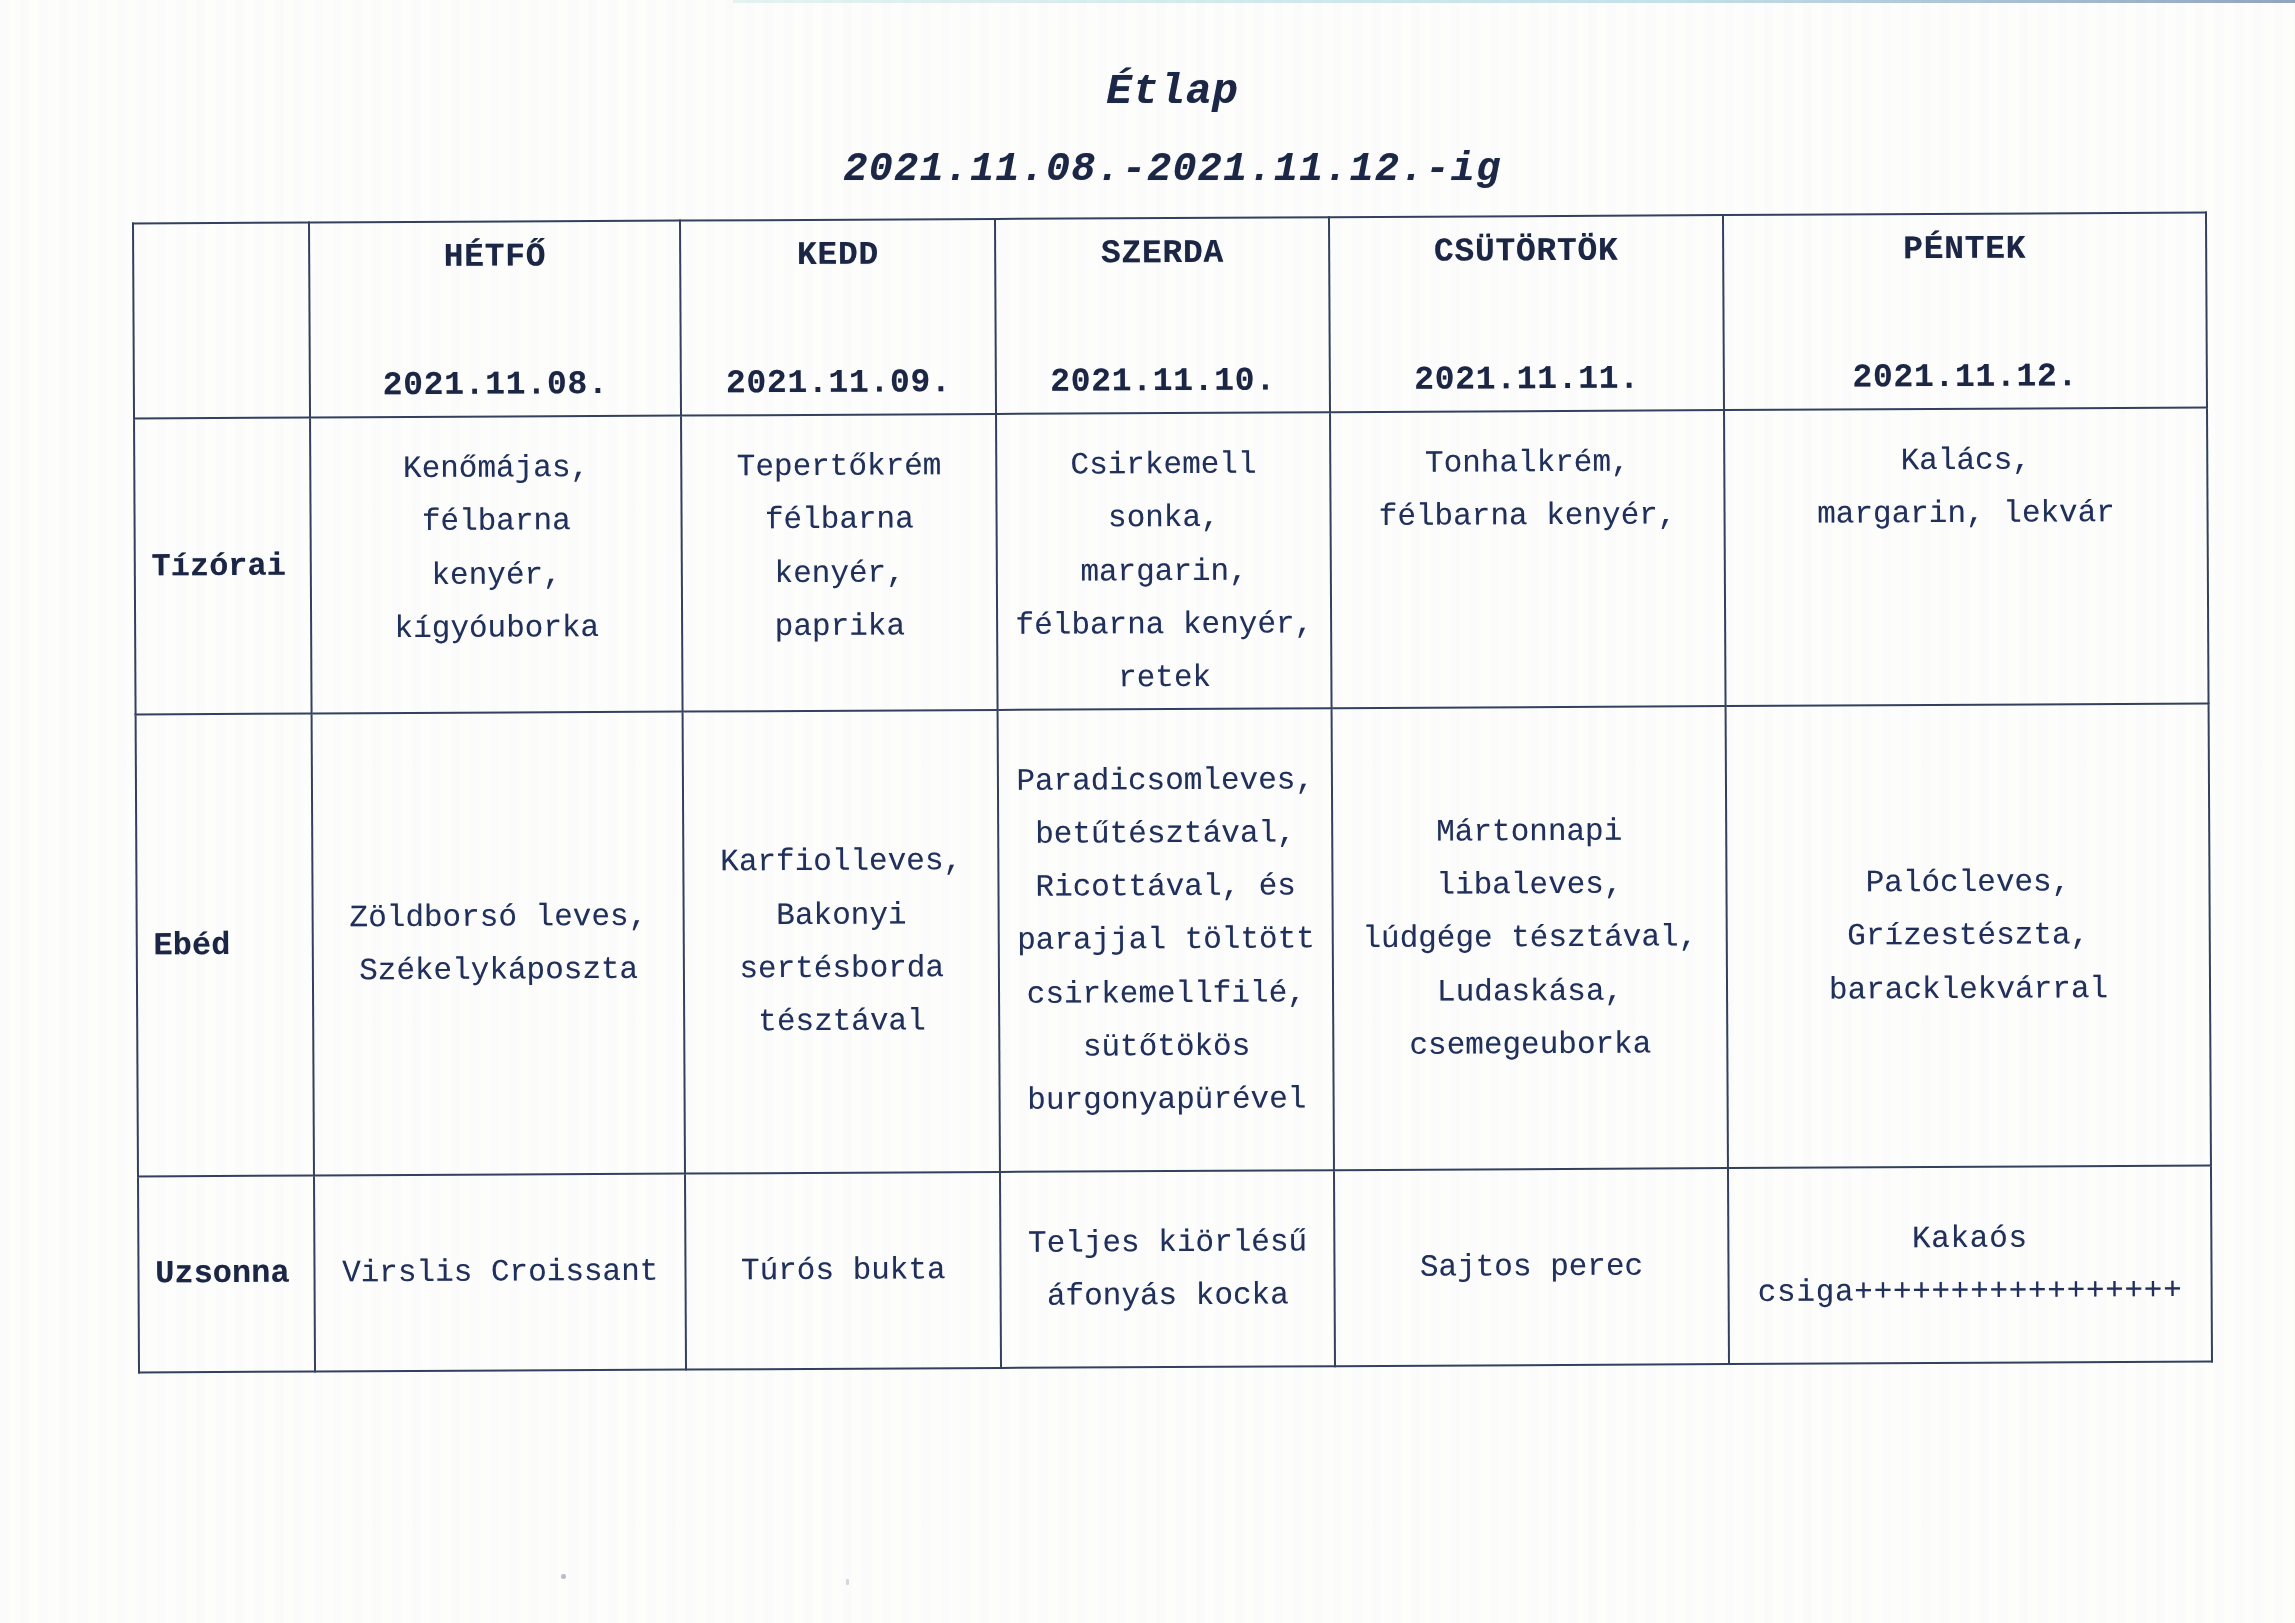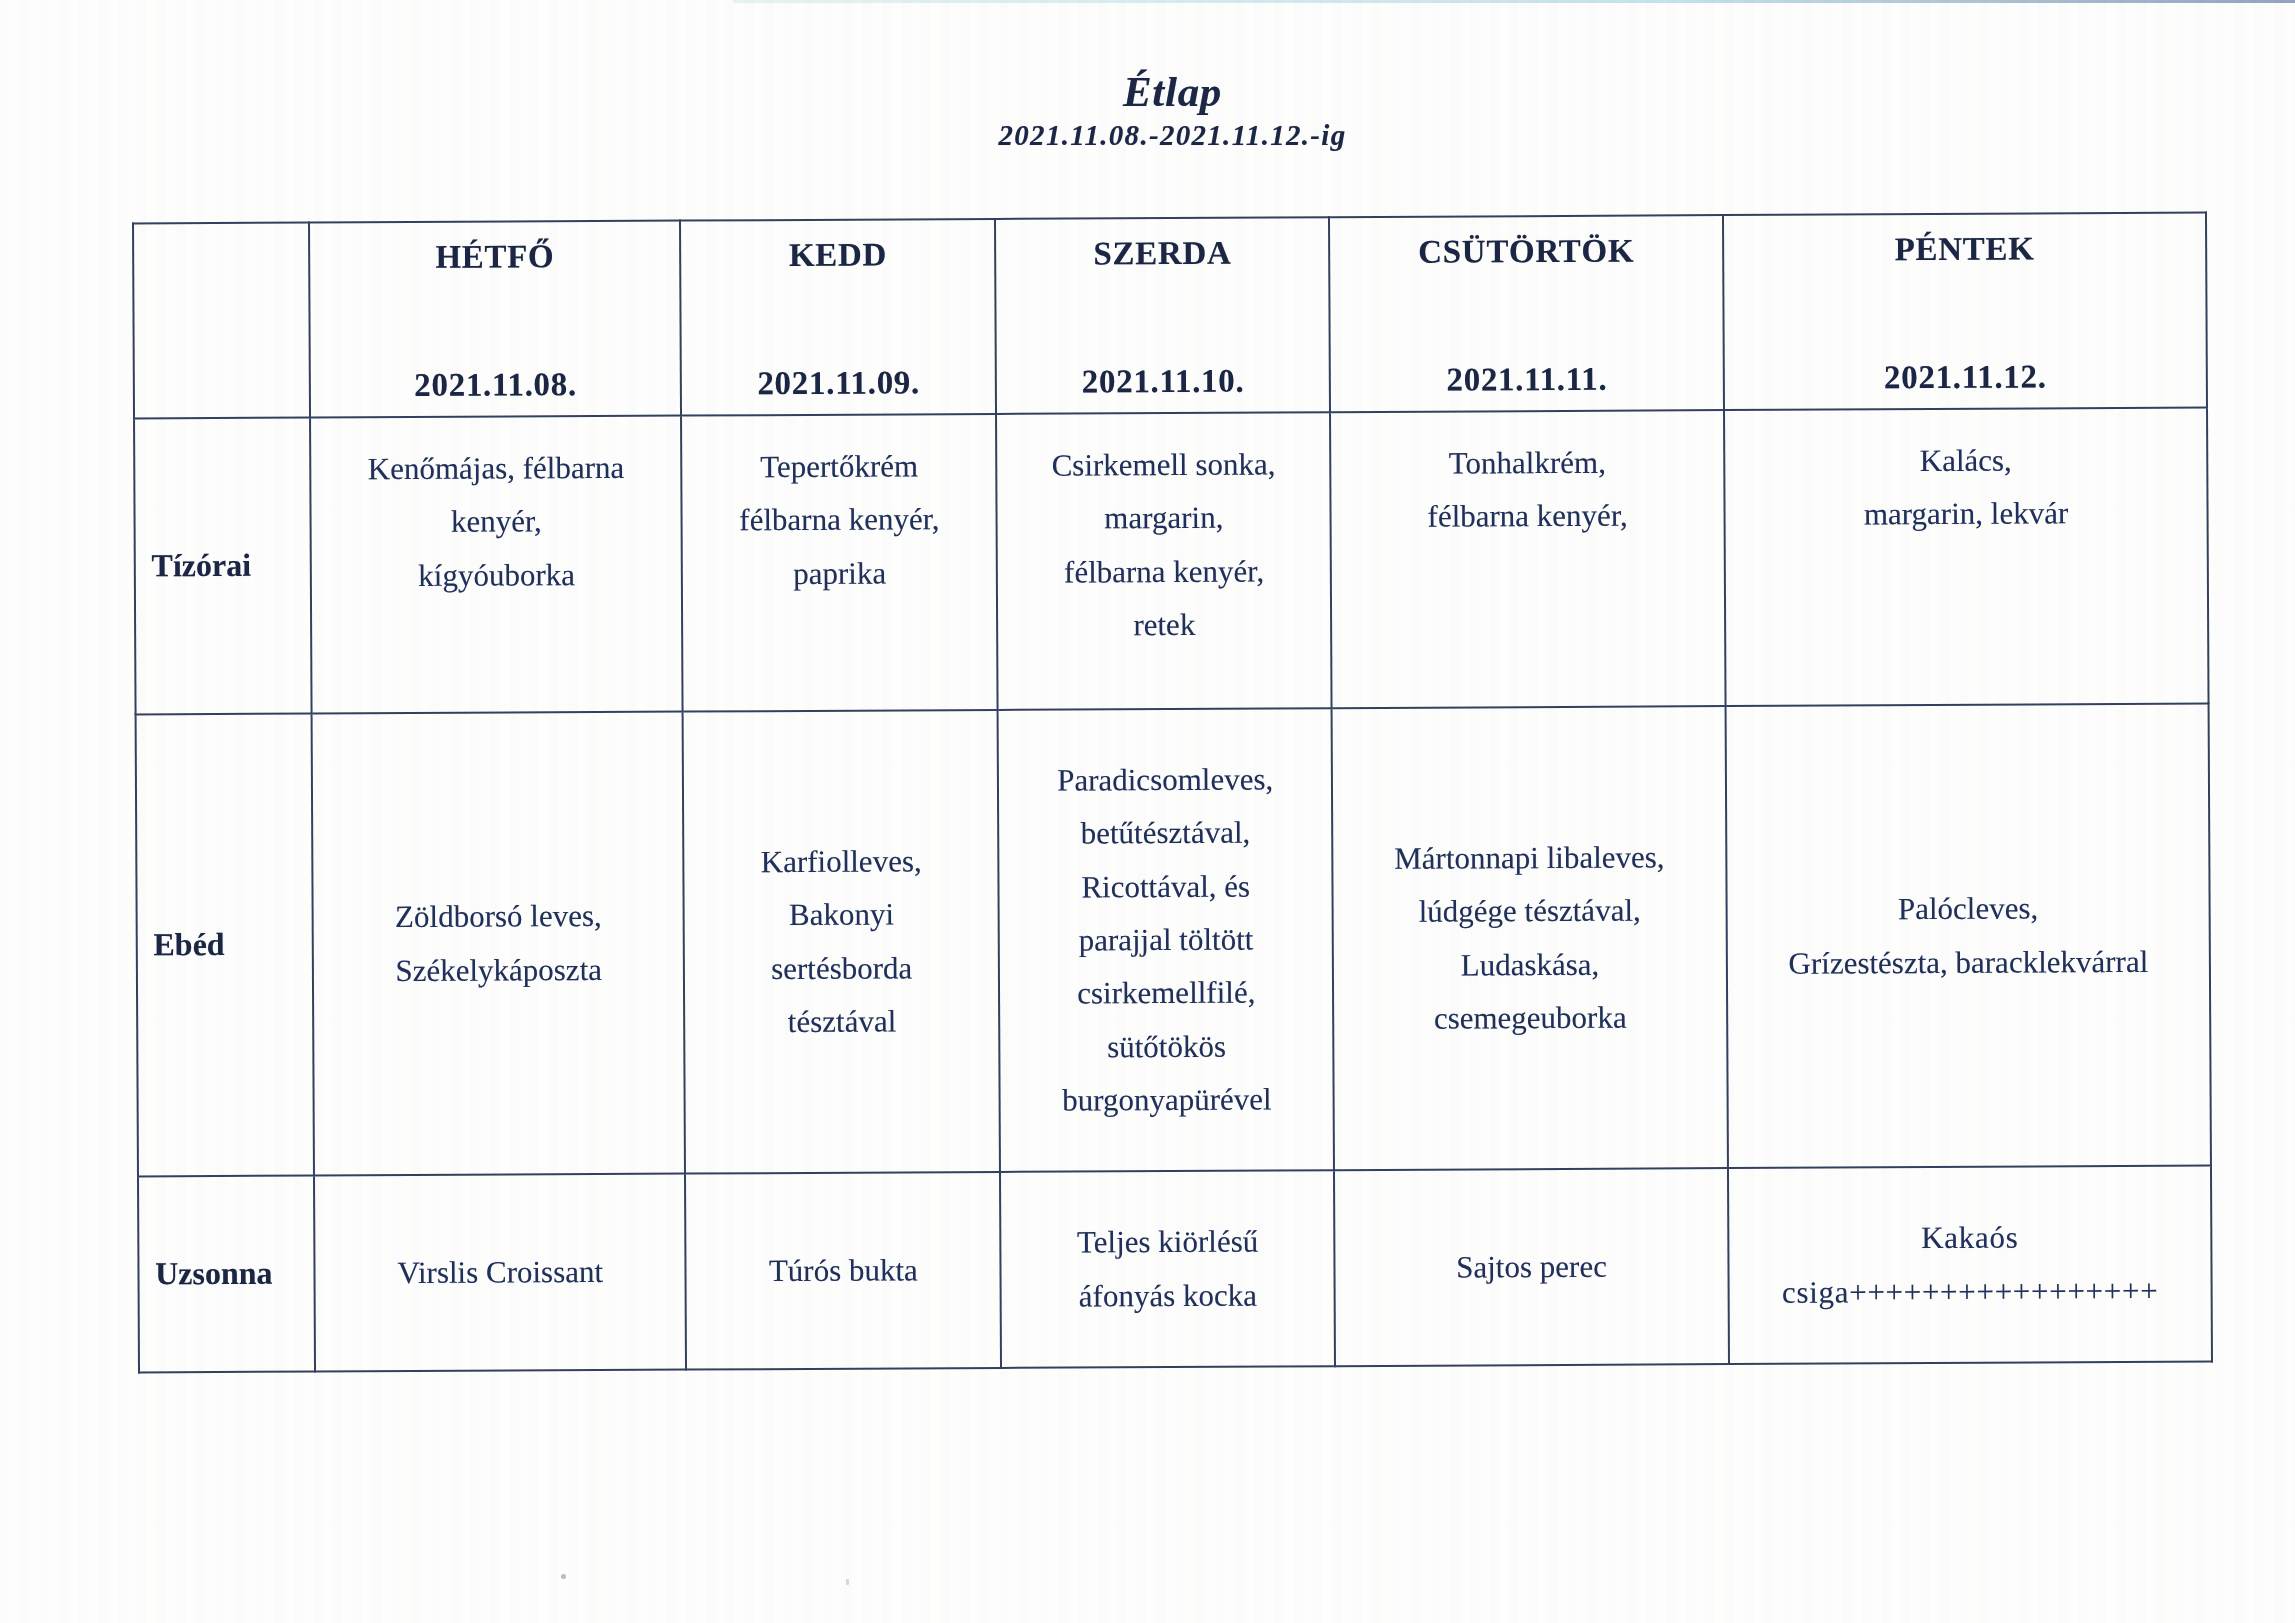--- a/index.html
+++ b/index.html
@@ -10,21 +10,21 @@
   .page {
     position: relative;
     width: 2295px;
     height: 1623px;
     background:
       repeating-linear-gradient(90deg,
         rgba(0, 90, 90, 0.012) 0px, rgba(0, 90, 90, 0.012) 9.2px,
         rgba(255,255,255,0) 9.2px, rgba(255,255,255,0) 19.6px),
       #fdfdfc;
     overflow: hidden;
-    font-family: Liberation Serif, serif;
+    font-family: Liberation Mono, monospace;
     color: #1f2b50;
   }
 
   
   .scan-edge-top {
     position: absolute;
     top: 0; left: 733px; right: 0;
     height: 3.3px;
     background: linear-gradient(90deg, rgba(130,205,195,0.20), rgba(110,185,205,0.40) 60%, rgba(60,90,140,0.55));
     pointer-events: none;
@@ -43,22 +43,22 @@
     color: #1c2745;
   }
   .title-heading {
     font-size: 43px;
     font-weight: bold;
     font-style: italic;
     letter-spacing: 0.7px;
     text-shadow: 0 0 0.7px rgba(28,39,69,0.45);
   }
   .title-daterange {
-    margin-top: 3px;
-    font-size: 29px;
+    margin-top: 31px;
+    font-size: 40px;
     font-weight: bold;
     font-style: italic;
     letter-spacing: 1.3px;
     text-shadow: 0 0 0.7px rgba(28,39,69,0.45);
   }
 
   
   table.menu {
     position: absolute;
     left: 135px;

